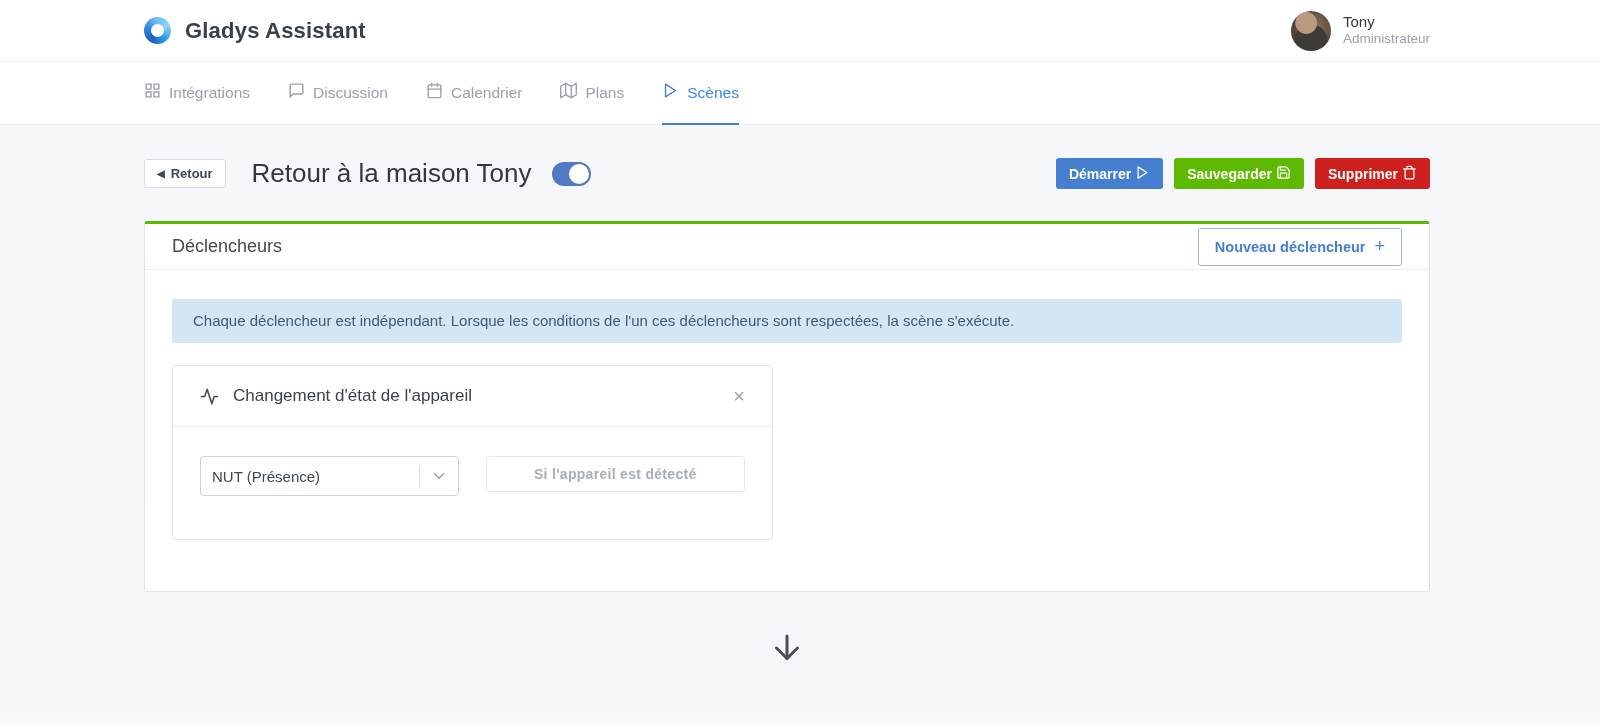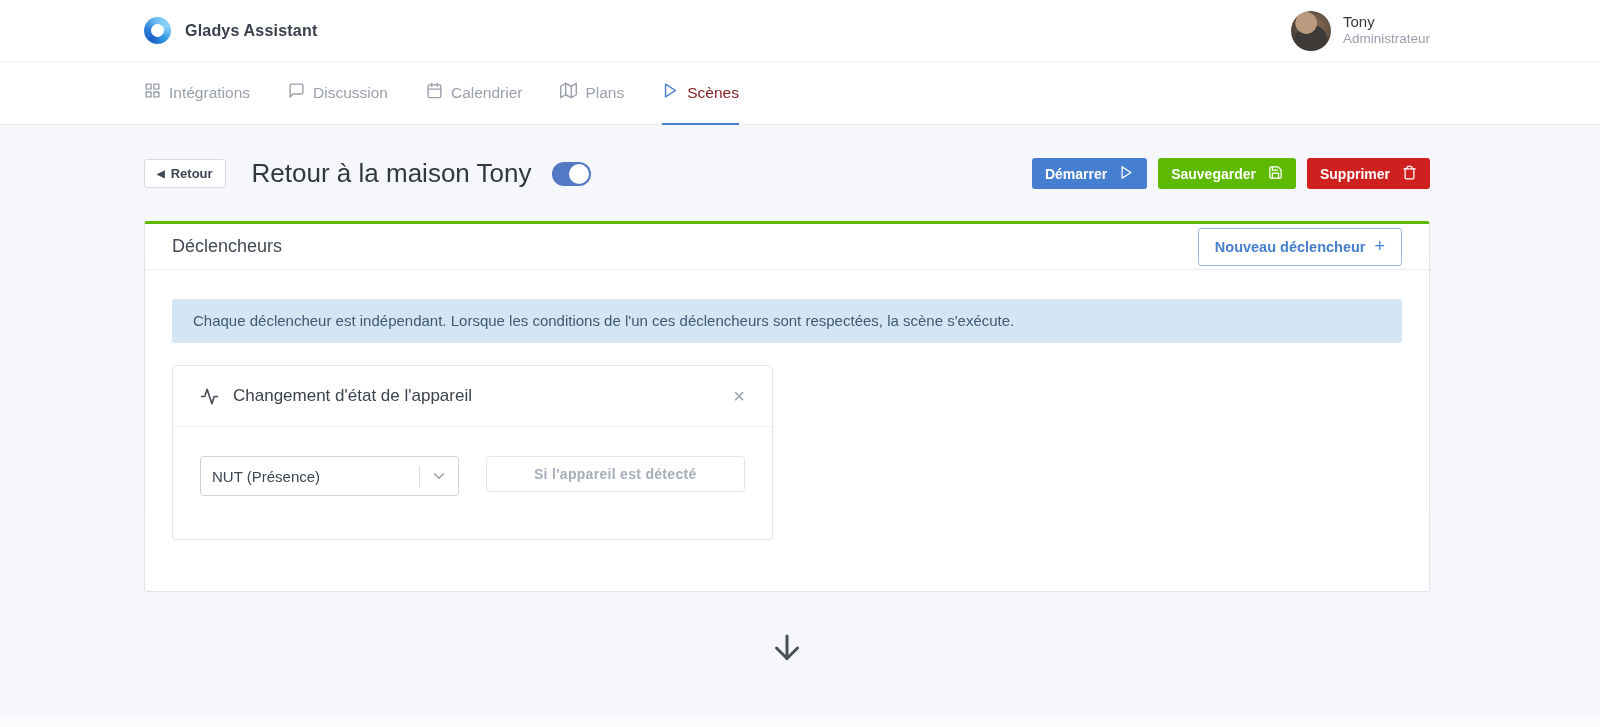--- a/index.html
+++ b/index.html
@@ -17,42 +17,42 @@
   .topbar-inner { display:flex; align-items:center; justify-content:space-between; height:100%; }
   .brand { display:flex; align-items:center; gap:14px; }
   .logo {
     width:27px; height:27px; border-radius:50%;
     background:conic-gradient(from 210deg, #1d5fc6, #2f83da, #6ec0f3, #8fd4f8, #2f9be6, #1d5fc6);
     position:relative;
   }
   .logo::after {
     content:""; position:absolute; inset:7px; border-radius:50%; background:#ffffff;
   }
-  .app-title { font-size:16px; font-weight:700; color:#39404a; letter-spacing:.2px; }
+  .app-title { font-size:22px; font-weight:700; color:#39404a; letter-spacing:.2px; }
   .user-block { display:flex; align-items:center; gap:12px; }
   .avatar {
     width:40px; height:40px; border-radius:50%;
     background:
       radial-gradient(circle at 38% 30%, #b99a7e 0 28%, transparent 30%),
       radial-gradient(circle at 50% 75%, #3e3a38 0 45%, transparent 47%),
       radial-gradient(circle at 60% 40%, #8a7057, #4e4138 70%, #35302c 100%);
   }
   .user-name { font-size:15px; color:#343a40; line-height:1.25; }
   .user-role { font-size:13.5px; color:#9aa0ac; line-height:1.25; }
 
   
   .navbar { background:#ffffff; height:63px; border-bottom:1px solid #e9ecf1; }
   .nav-inner { display:flex; align-items:stretch; height:100%; gap:38px; }
   .nav-item {
     display:flex; align-items:center; gap:8px;
     color:#9aa0ac; font-size:15.5px; cursor:pointer;
     border-bottom:2px solid transparent; margin-bottom:-1px;
   }
   .nav-item svg { stroke:#9aa0ac; }
-  .nav-item.active { color:#7f1d1d; border-bottom-color:#467fcf; }
+  .nav-item.active { color:#3b82f6; border-bottom-color:#467fcf; }
   .nav-item.active svg { stroke:#467fcf; }
 
   
   .page-head { display:flex; align-items:center; margin-top:33px; }
   .btn-back {
     background:#ffffff; border:1px solid #d8dde4; border-radius:3px;
     height:29px; padding:0 12px; display:flex; align-items:center; gap:6px;
     font-size:13px; font-weight:700; color:#3d4652; cursor:pointer;
   }
   .btn-back .tri { font-size:10px; color:#3d4652; }
@@ -61,21 +61,21 @@
     width:39px; height:24px; border-radius:12px; background:#5378c4;
     margin-left:20px; position:relative; cursor:pointer;
   }
   .switch .knob {
     position:absolute; top:2px; right:2px; width:20px; height:20px;
     border-radius:50%; background:#ffffff;
   }
   .head-actions { margin-left:auto; display:flex; gap:11px; }
   .btn {
     height:31px; padding:0 13px; border:none; border-radius:3px;
-    display:flex; align-items:center; gap:12px;
+    display:flex; align-items:center; gap:4px;
     font-family:"Liberation Sans", sans-serif;
     font-size:14px; font-weight:700; color:#ffffff; cursor:pointer;
   }
   .btn svg { stroke:#ffffff; }
   .btn-start  { background:#467fcf; }
   .btn-save   { background:#5eba00; }
   .btn-delete { background:#cd201f; }
 
   
   .card {

